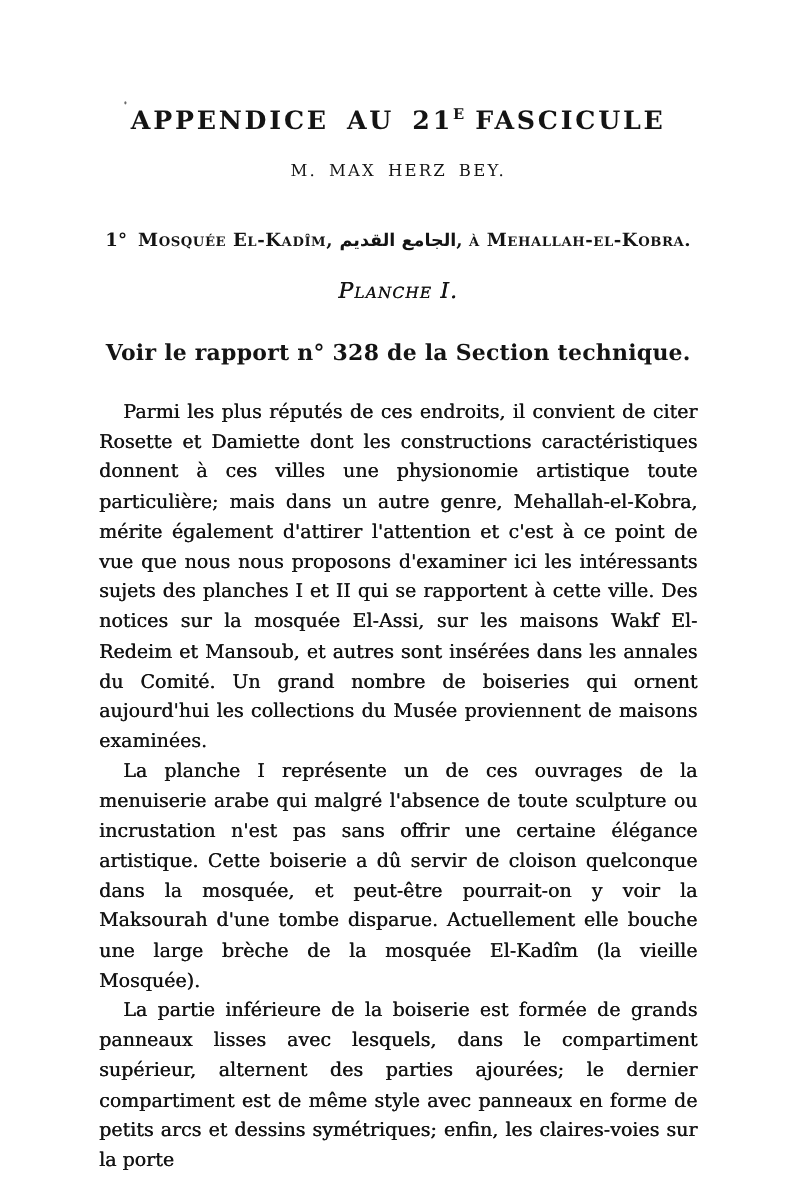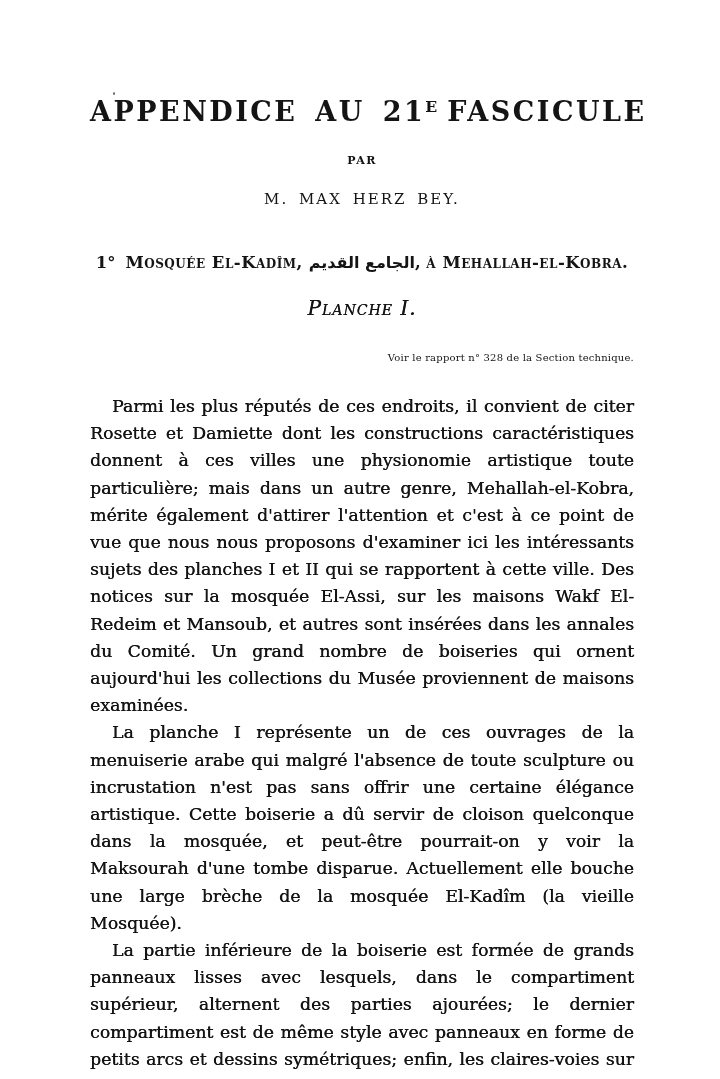--- a/index.html
+++ b/index.html
@@ -23,21 +23,21 @@
     left: 113px;
     top: 92px;
     width: 2px;
     height: 3px;
     background: #6a6a6a;
     border-radius: 50%;
   }
   .doc-title {
     margin-top: 96px;
     text-align: center;
-    font-size: 27px;
+    font-size: 23px;
     font-weight: 700;
     letter-spacing: 2.5px;
     word-spacing: 6px;
     white-space: nowrap;
   }
   .doc-title .sup {
     font-size: 58%;
     vertical-align: 9px;
     letter-spacing: 0;
   }
@@ -75,23 +75,23 @@
     margin-top: 24px;
     text-align: center;
     font-size: 20px;
     font-style: italic;
     font-variant: small-caps;
     letter-spacing: 1px;
     text-shadow: 0.3px 0 0 currentColor;
   }
   .reference-note {
     margin-top: 32px;
-    text-align: right;
-    font-size: 10px;
-    font-weight: 400;
+    text-align: center;
+    font-size: 20px;
+    font-weight: 700;
     letter-spacing: 0.2px;
   }
   .body-text {
     margin-top: 30px;
     font-size: 17.3px;
     line-height: 27.2px;
     text-align: justify;
     text-shadow: 0.35px 0 0 currentColor;
   }
   .body-text p {
@@ -102,21 +102,20 @@
 </head>
 <body>
 
 <div class="page">
   <div class="speck"></div>
 
   <div class="content">
 
     <div class="doc-title"><span>APPENDICE AU 21</span><span class="sup">E</span><span class="tail">FASCICULE</span></div>
 
-    <div class="byline">PAR</div>
 
     <div class="author">M. MAX HERZ BEY.</div>
 
     <div class="section-heading"><span class="heading-number">1°</span><span class="smallcaps">Mosquée El-Kadîm,</span> <span class="arabic">الجامع القديم</span><span class="smallcaps">, à Mehallah-el-Kobra.</span></div>
 
     <div class="plate-caption">Planche I.</div>
 
     <div class="reference-note">Voir le rapport n° 328 de la Section technique.</div>
 
     <div class="body-text">

